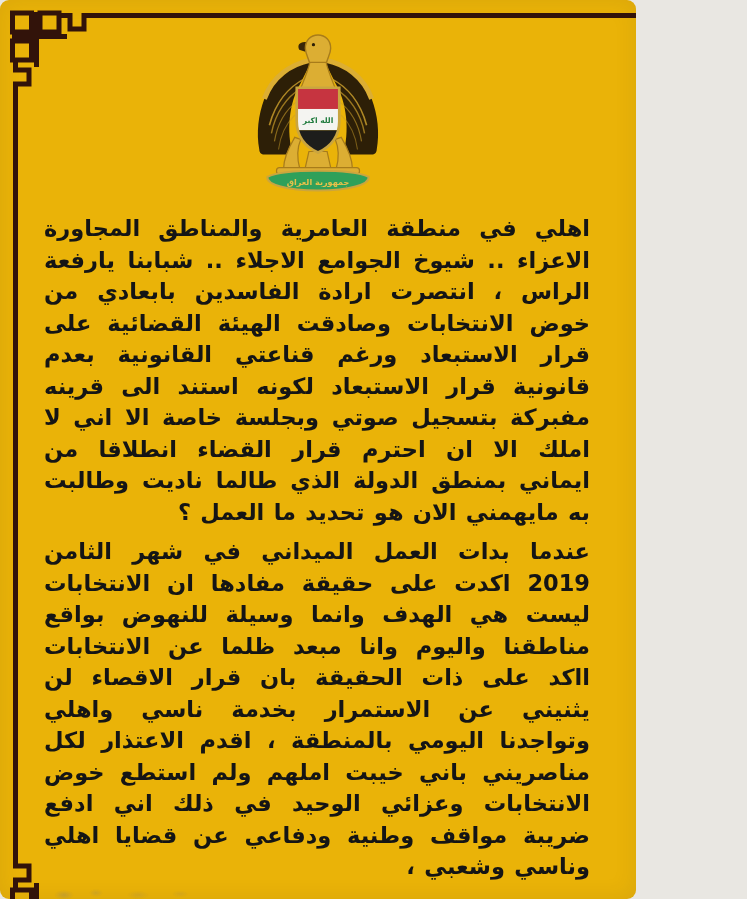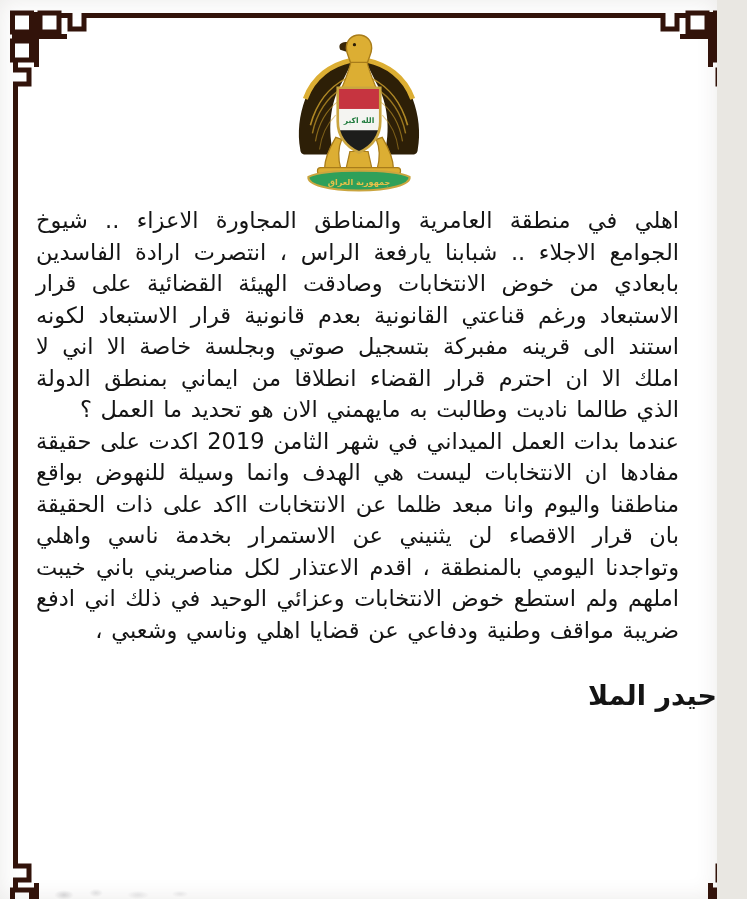--- a/index.html
+++ b/index.html
@@ -1,39 +1,40 @@
 <!DOCTYPE html>
 <html lang="ar"><head>
 <meta charset="utf-8">
 <style>
   html,body{margin:0;padding:0;background:#e9e7e2;}
   .page{
     position:relative;
-    width:717px;height:899px;
-    background:#ffffff;
+    width:636px;height:899px;
+    background:#eab308;
     overflow:hidden;
     box-shadow:inset 0 0 22px rgba(60,50,40,.10);
     font-family:"DejaVu Sans",sans-serif;
+    border-radius:9px;
   }
   .frame-svg{position:absolute;inset:0;pointer-events:none;}
   .emblem-wrap{
     position:relative;
     display:flex;justify-content:center;
     padding-top:30px;
   }
   .letter-body{
     position:relative;
     direction:rtl;
     padding:13px 38px 0 36px;
     color:#151515;
   }
   .letter-body p{
-    margin:0;
+    margin:8px;
     font-size:22.5px;
-    font-weight:normal;
+    font-weight:bold;
     line-height:31.5px;
     text-align:justify;
     word-spacing:1.5px;
   }
   .signature{
     position:relative;
     direction:rtl;
     margin-top:34px;
     font-size:27px;
     font-weight:bold;

